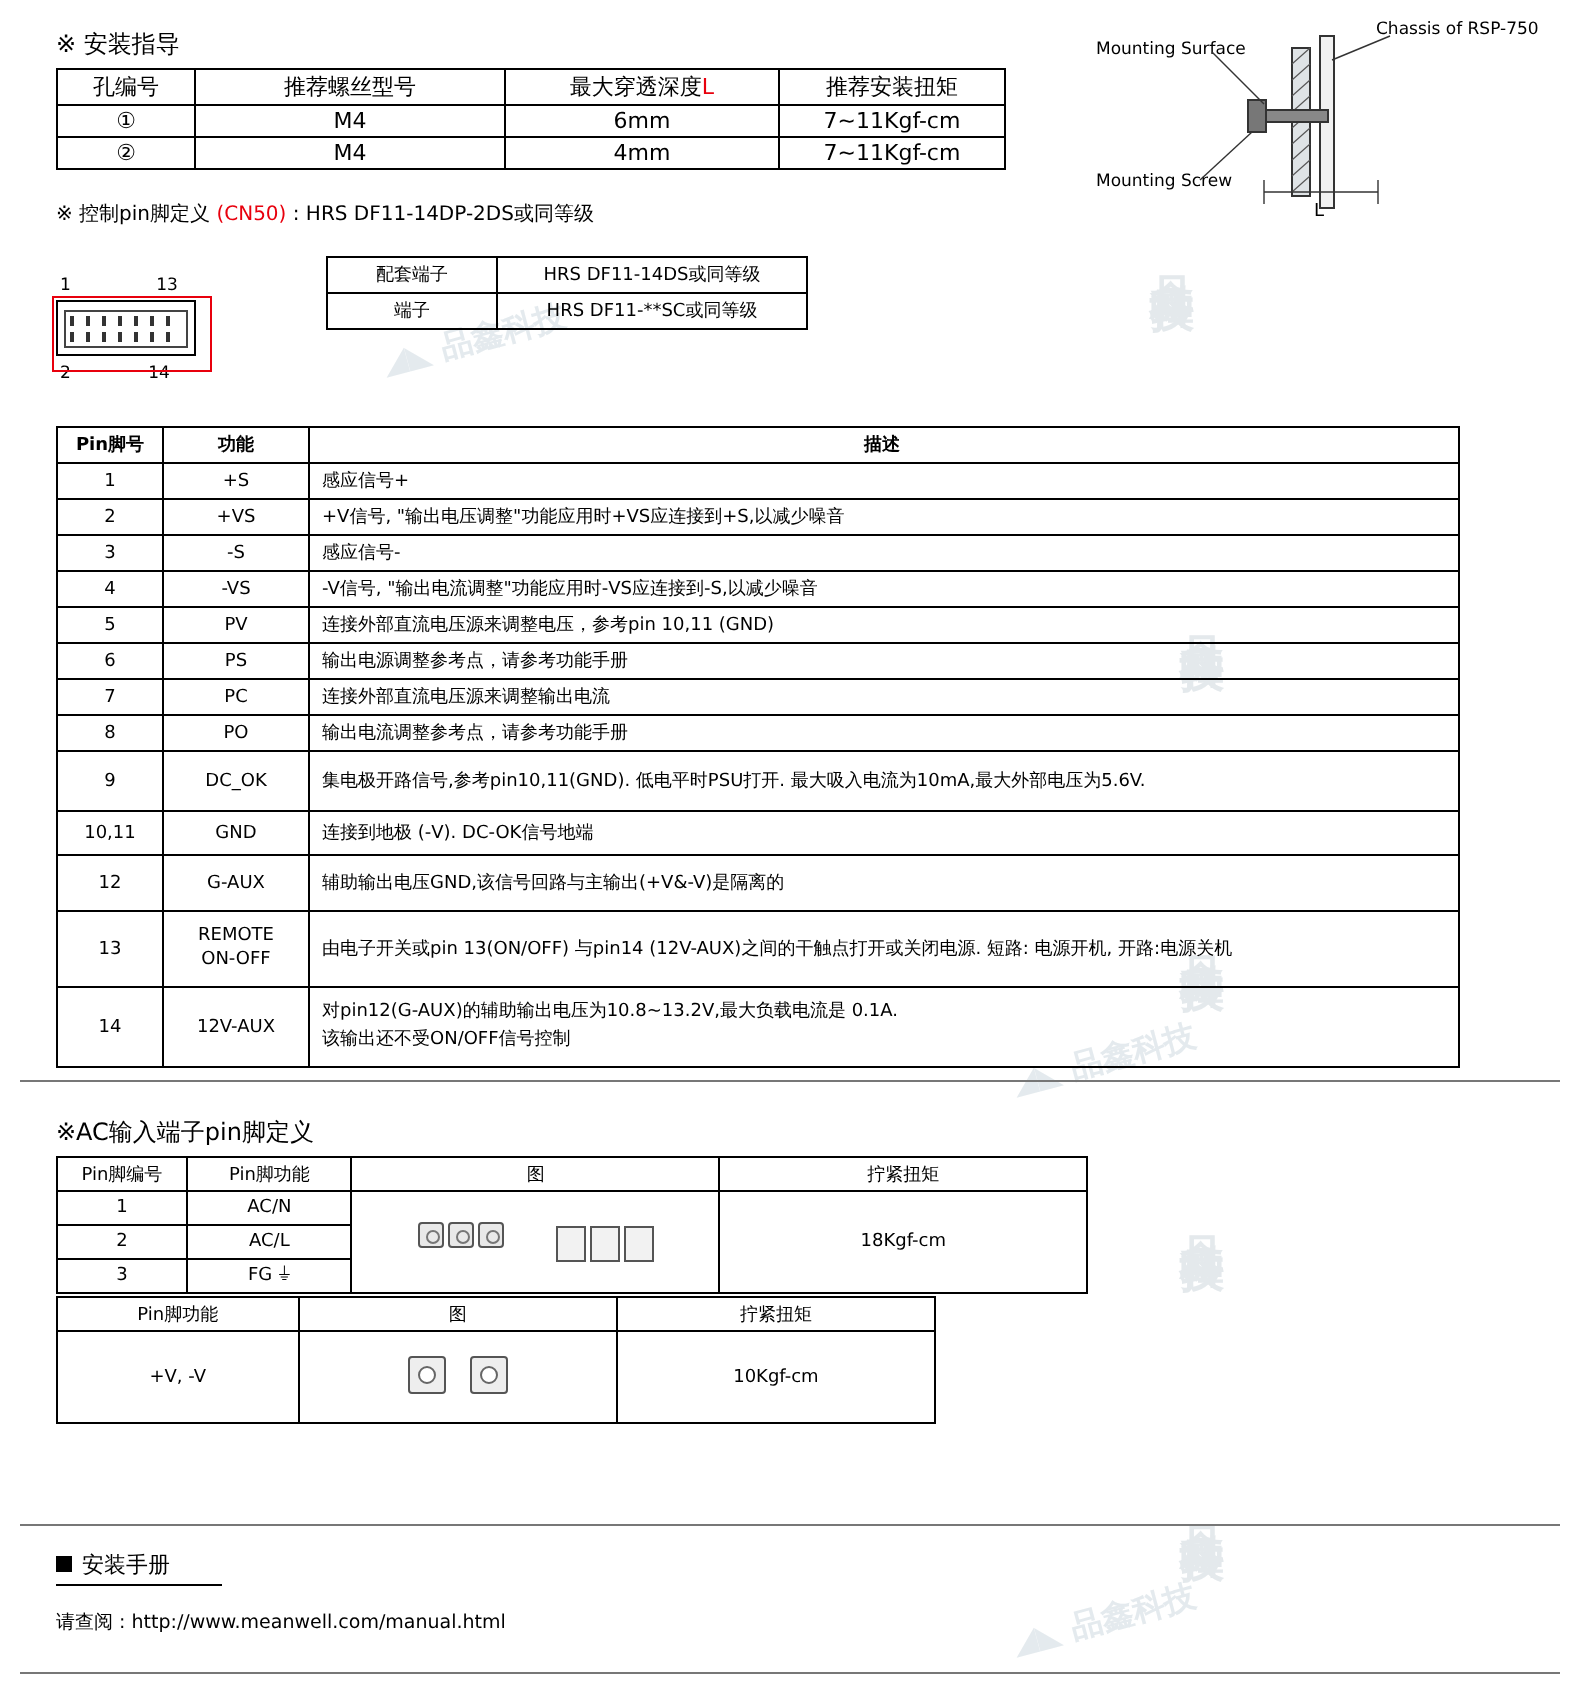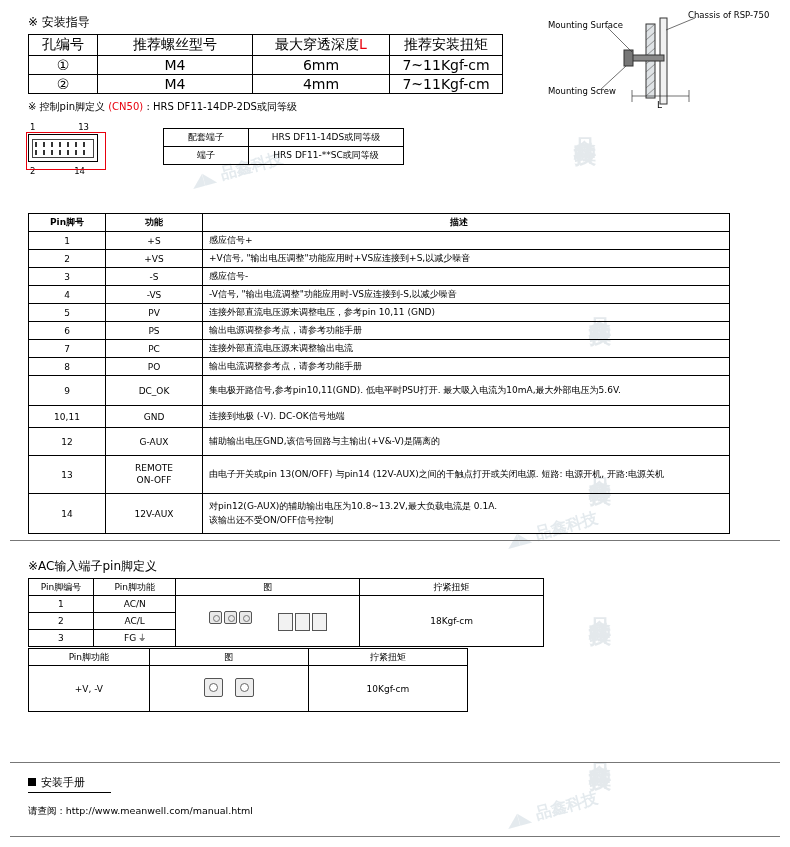--- a/index.html
+++ b/index.html
@@ -22,43 +22,43 @@
 
   
   .wm{position:absolute;color:#cfd8de;opacity:.55;font-size:22px;font-weight:bold;
       letter-spacing:2px;pointer-events:none;writing-mode:vertical-rl;}
   .wm2{position:absolute;color:#d3dde3;opacity:.6;font-size:16px;font-weight:bold;
       pointer-events:none;transform:rotate(-15deg);}
 
   
   #install-guide{position:absolute;left:28px;top:14px;width:480px;}
   #install-guide table{width:475px;}
-  #install-guide td{height:13px;font-size:14px;}
+  #install-guide td{height:13px;font-size:11px;}
 
   
   #mount-draw{position:absolute;left:520px;top:8px;width:260px;height:105px;}
   #mount-draw .lbl{position:absolute;font-size:8.5px;white-space:nowrap;padding-left:28px;}
 
   
   #conn-sec{position:absolute;left:28px;top:100px;width:500px;}
   #conn-title{font-size:10px;}
   .red{color:#e8000d;}
   #conn-pins{position:absolute;left:28px;top:122px;width:110px;}
-  #conn-pins .num{font-size:8.5px;}
+  #conn-pins .num{font-size:8.5px;margin-top:16px;}
   .connbox{width:68px;height:26px;border:1px solid #000;background:#fff;position:relative;margin:2px 0 1px 0;}
   .connbox .inner{position:absolute;left:3px;top:4px;width:60px;height:17px;border:1px solid #444;}
   .connbox .pin{position:absolute;width:2px;height:5px;background:#333;}
   .redbox{position:absolute;left:-3px;top:-3px;width:78px;height:36px;border:1.2px solid #e8000d;}
   #mate-table{position:absolute;left:163px;top:128px;}
   #mate-table td{height:15px;font-size:9px;}
 
   
   #pin-table-wrap{position:absolute;left:28px;top:213px;width:705px;}
   #pin-table{width:702px;}
-  #pin-table td{font-size:9px;padding:2px 20px;}
+  #pin-table td{font-size:9px;padding:2px 8px;}
   #pin-table td.c1{width:36px;text-align:center;}
   #pin-table td.c2{width:56px;text-align:center;}
   #pin-table td.c3{text-align:left;padding-left:6px;}
   #pin-table tr.hdr td{font-weight:bold;}
   #pin-table tr.hdr td.c3{text-align:center;}
 
   .divider{position:absolute;left:10px;width:770px;border-top:1px solid #777;}
 
   
   #ac-sec{position:absolute;left:28px;top:558px;}

